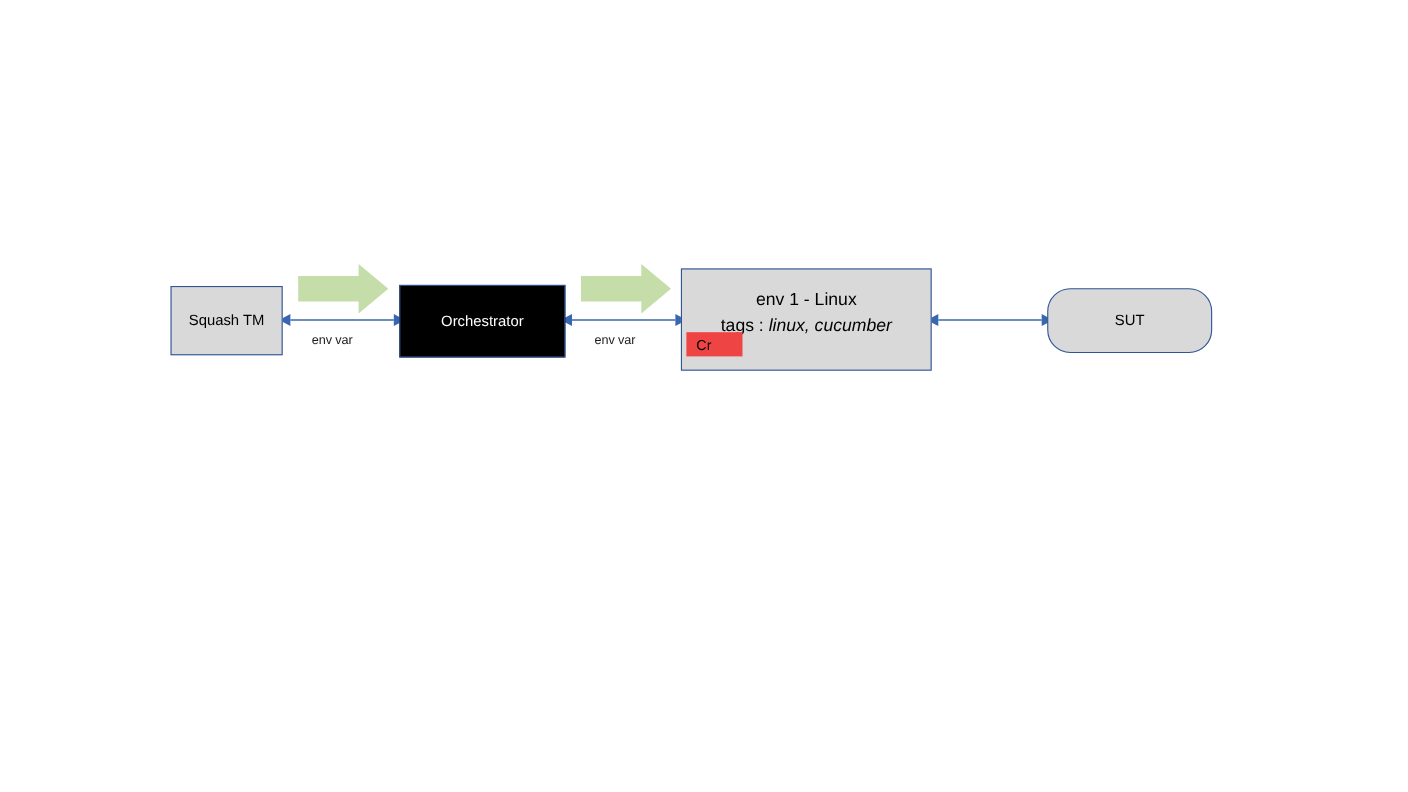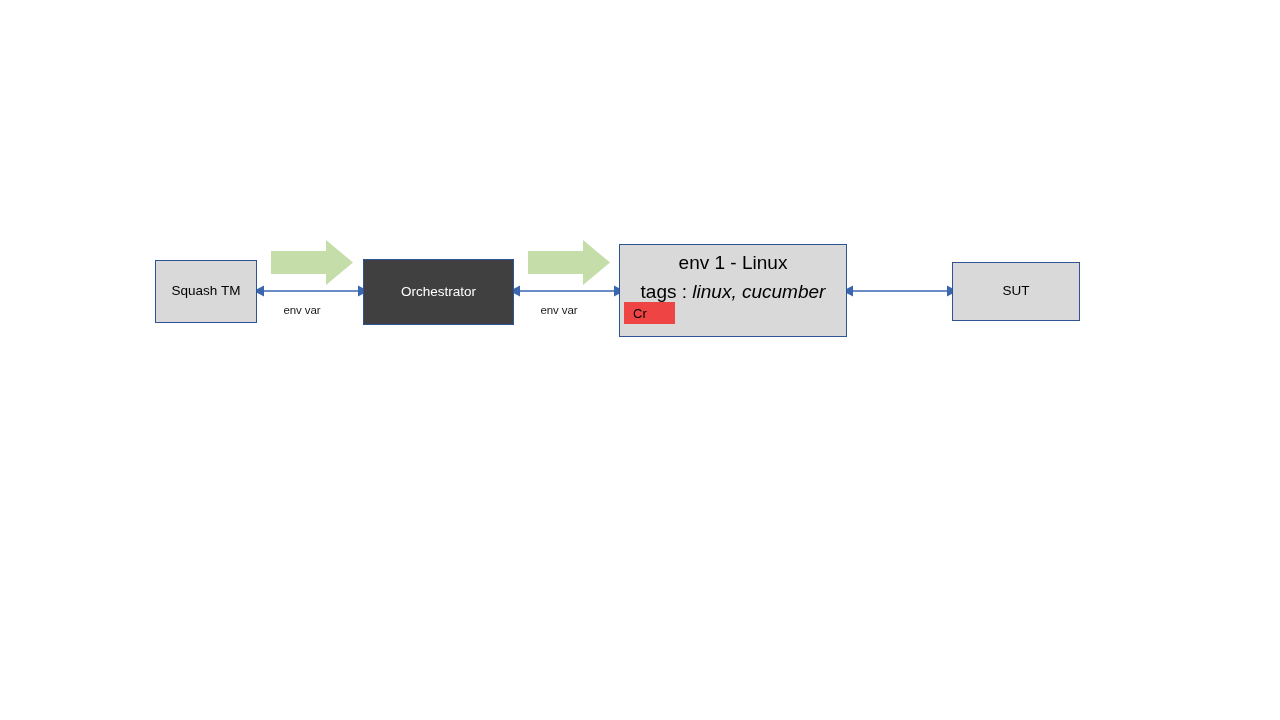--- a/index.html
+++ b/index.html
@@ -28,49 +28,49 @@
     border: 1.5px solid #2E5496;
     display: flex;
     align-items: center;
     justify-content: center;
     text-align: center;
     font-size: 13.5px;
     color: #000000;
     line-height: 1.35;
   }
   .node.gray  { background: #D9D9D9; }
-  .node.cyan  { background: #404040; color: #ffffff; }
+  .node.cyan  { background: #000000; color: #ffffff; }
 
   #node-squash-tm {
     left: 155px; top: 260px;
     width: 102px; height: 63px;
   }
   #node-orchestrator {
     left: 363px; top: 259px;
     width: 151px; height: 66px;
   }
   #node-env-1 {
     left: 619px; top: 244px;
     width: 228px; height: 93px;
     align-items: flex-start;
     justify-content: flex-start;
     padding: 0;
   }
   #node-sut {
     left: 952px; top: 262px;
-    width: 128px; height: 59px;
+    width: 150px; height: 59px; border-radius: 21px;
   }
 
   
   .env-text {
     position: absolute;
     left: 0; right: 0;
-    top: 4px;
-    text-align: center;
-    font-size: 19px;
+    top: 16px;
+    text-align: center;
+    font-size: 16px;
     line-height: 1.5;
     color: #000000;
   }
   .env-text .tags-italic { font-style: italic; margin-top: 48px; }
 
   
   #chip-cr {
     position: absolute;
     left: 624px; top: 302px;
     width: 51px; height: 22px;

